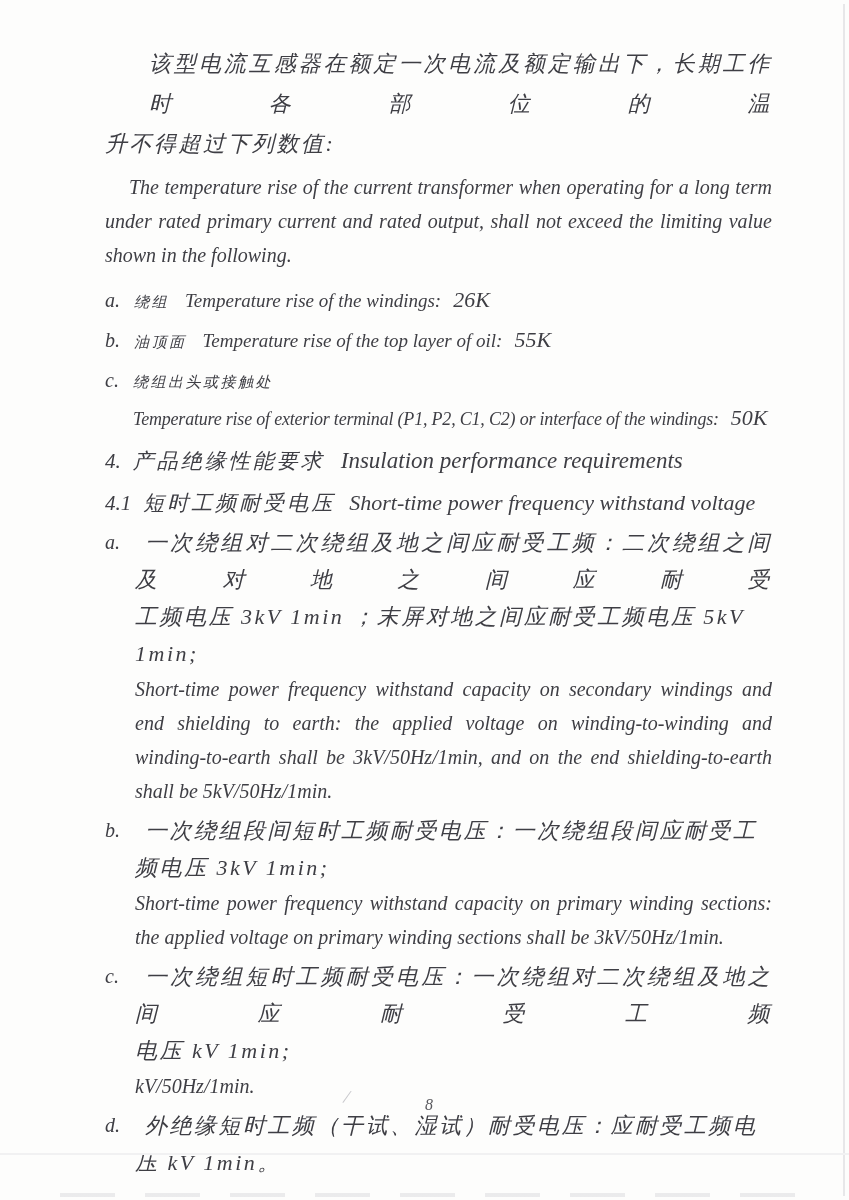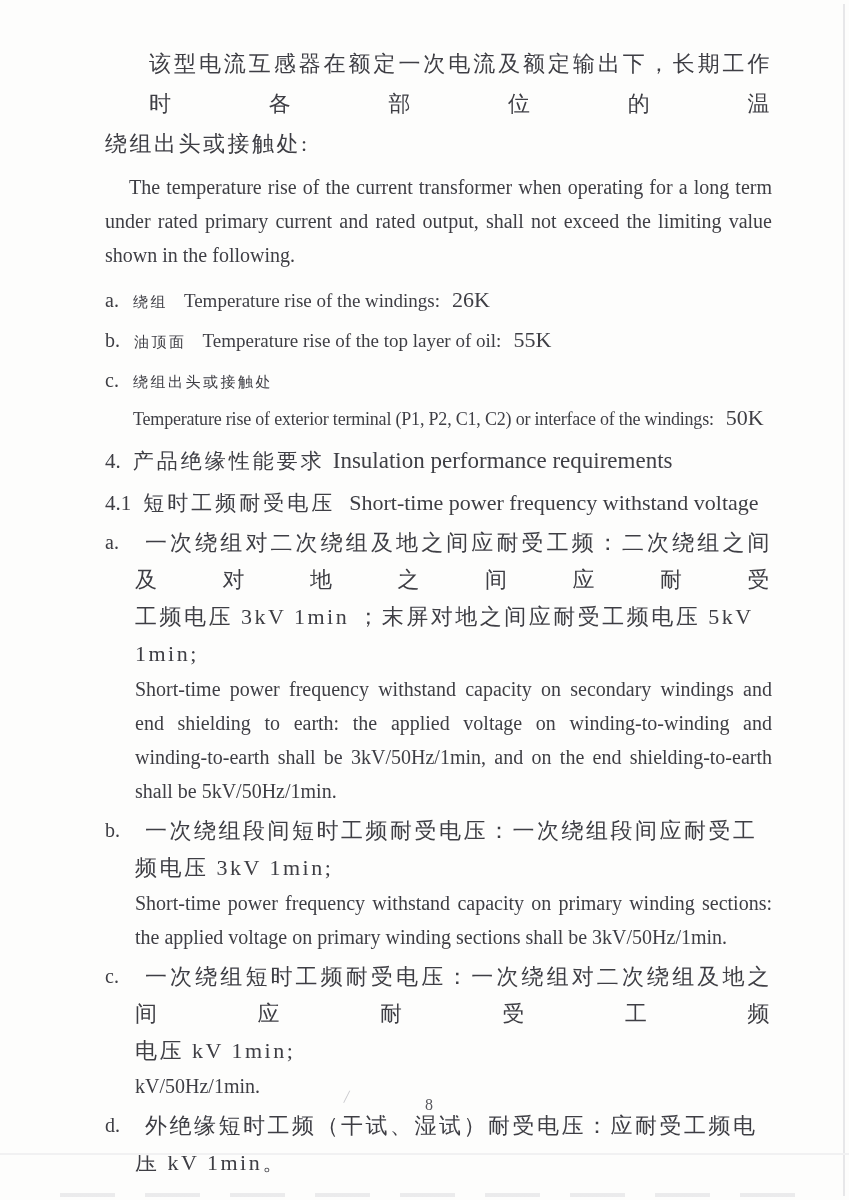--- a/index.html
+++ b/index.html
@@ -4,20 +4,21 @@
 <style>
   html, body { margin: 0; padding: 0; background: #ffffff; }
   .page {
     position: relative;
     width: 849px;
     height: 1200px;
     background: #fdfdfc;
     overflow: hidden;
     font-family: "Liberation Serif", "DejaVu Serif", serif;
     color: #3e3e44;
+    font-style: italic;
   }
   .content {
     position: absolute;
     left: 105px;
     top: 44px;
     width: 667px;
   }
   
   .line { display: block; }
   .jl { text-align: justify; text-align-last: justify; }
@@ -34,21 +35,21 @@
   .li-letter { font-size: 20px; margin-right: 10px; }
   .temp-item .zh { font-size: 15px; margin-right: 12px; }
   .temp-en { font-size: 19px; margin-right: 8px; }
   .temp-value { font-size: 22px; }
   .temp-sub { line-height: 33px; padding-left: 28px; white-space: nowrap; }
   .temp-sub .temp-en { font-size: 18px; letter-spacing: -0.2px; }
   
   .sec-heading { margin-top: 10px; line-height: 30px; white-space: nowrap; }
   .h-num { font-size: 21px; margin-right: 8px; }
   .sec-heading .zh { font-size: 21px; letter-spacing: 3px; }
-  .h-en { font-size: 23px; margin-left: 4px; }
+  .h-en { font-size: 23px; margin-left: 12px; }
   .sec-subheading .h-en { font-size: 22px; margin-left: 10px; }
   
   .ins-list { margin-top: 4px; }
   .ins-item { position: relative; padding-left: 30px; margin-top: 4px; }
   .ins-letter { position: absolute; left: 0; top: 0; font-size: 20px; line-height: 37px; }
   .ins-item .zh-block { font-size: 22px; line-height: 37px; }
   .ins-item .zh-block .first { text-indent: 10px; }
   .ins-item .en-block { font-size: 20px; line-height: 34px; }
   
   .page-number {
@@ -75,21 +76,21 @@
   }
 </style>
 </head>
 <body>
 
 <div class="page">
   <div class="content">
 
     <div class="p-intro-zh zh">
       <span class="line first jl">该型电流互感器在额定一次电流及额定输出下，长期工作时各部位的温</span>
-      <span class="line">绕组出头或接触处:</span>
+      <span class="line">升不得超过下列数值:</span>
     </div>
 
     <div class="p-intro-en">
       <span class="line first jl">The temperature rise of the current transformer when operating for a long term</span>
       <span class="line jl">under rated primary current and rated output, shall not exceed the limiting value</span>
       <span class="line">shown in the following.</span>
     </div>
 
     <div class="temp-list">
       <div class="temp-item">

